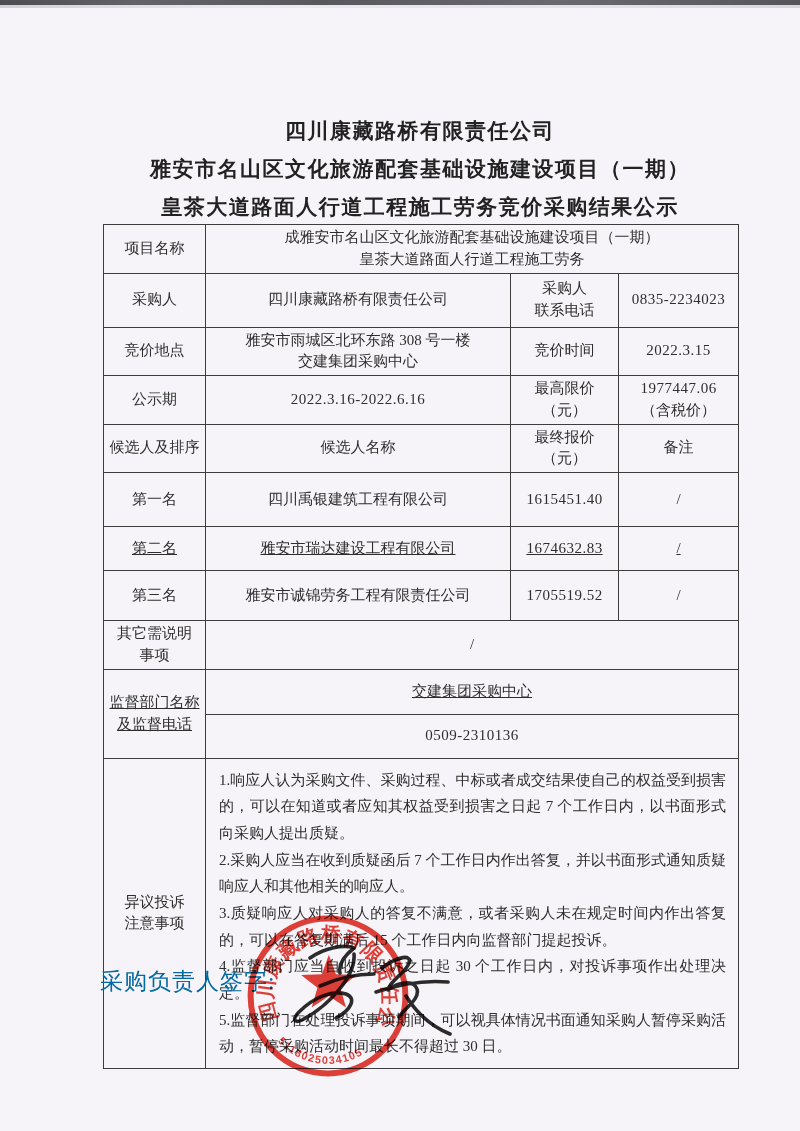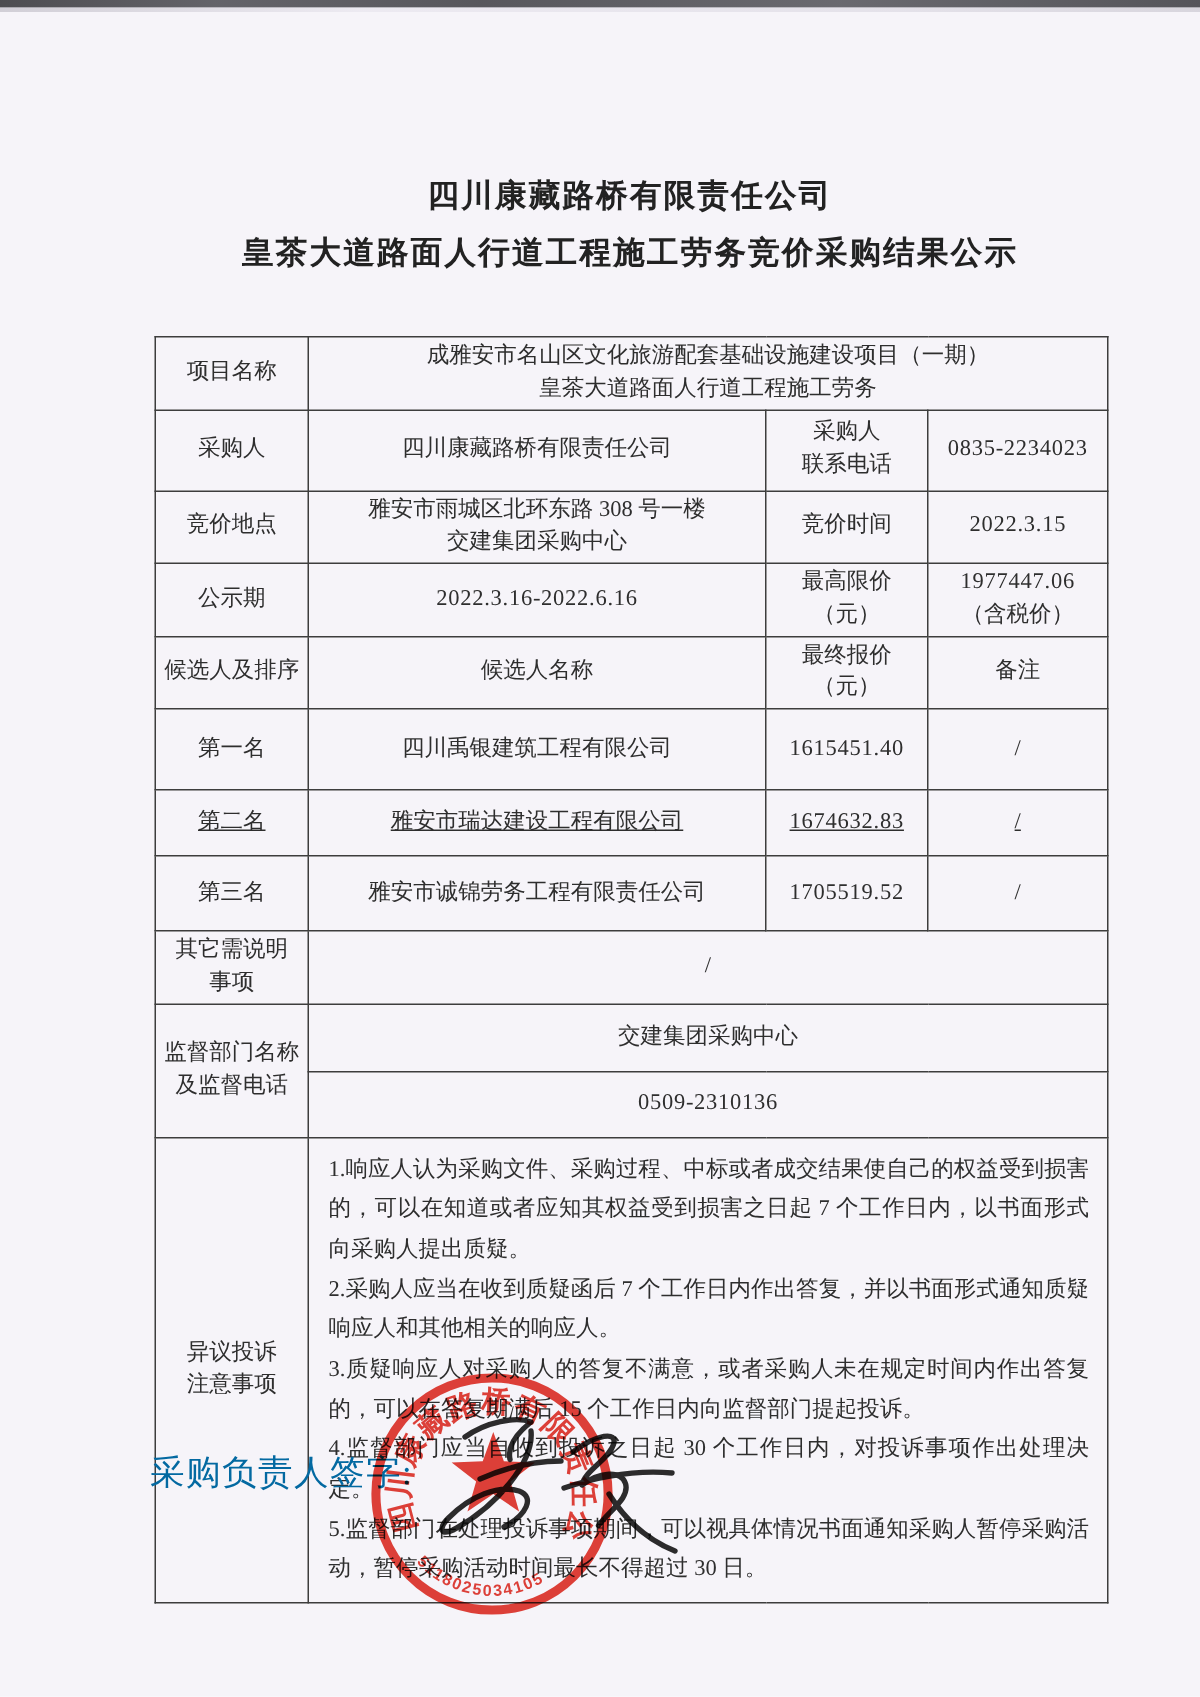--- a/index.html
+++ b/index.html
@@ -53,20 +53,21 @@
   }
 </style>
 </head>
 <body>
 
 <div class="scan-edge-top"></div>
 <div class="scan-edge-top2"></div>
 
 <div class="titles">
   <div class="title-line">四川康藏路桥有限责任公司</div>
+  <div class="title-line">雅安市名山区文化旅游配套基础设施建设项目（一期）</div>
   <div class="title-line">皇茶大道路面人行道工程施工劳务竞价采购结果公示</div>
 </div>
 
 <table class="doc">
   <colgroup>
     <col style="width:102px">
       <col style="width:305px">
       <col style="width:108px">
       <col style="width:120px">
   </colgroup>
@@ -135,21 +136,21 @@
       <td class="num">1705519.52</td>
       <td>/</td>
     </tr>
     <tr style="height:46px;">
       <td>
         <div>其它需说明</div>
         <div>事项</div>
       </td>
       <td colspan="3" class="left">/</td>
     </tr>
-    <tr style="height:45px;">
+    <tr style="height:45px;text-decoration:underline;">
       <td rowspan="2">
         <div>监督部门名称</div>
         <div>及监督电话</div>
       </td>
       <td colspan="3">交建集团采购中心</td>
     </tr>
     <tr style="height:44px;">
       <td colspan="3" class="num">0509-2310136</td>
     </tr>
     <tr style="height:236px;">

